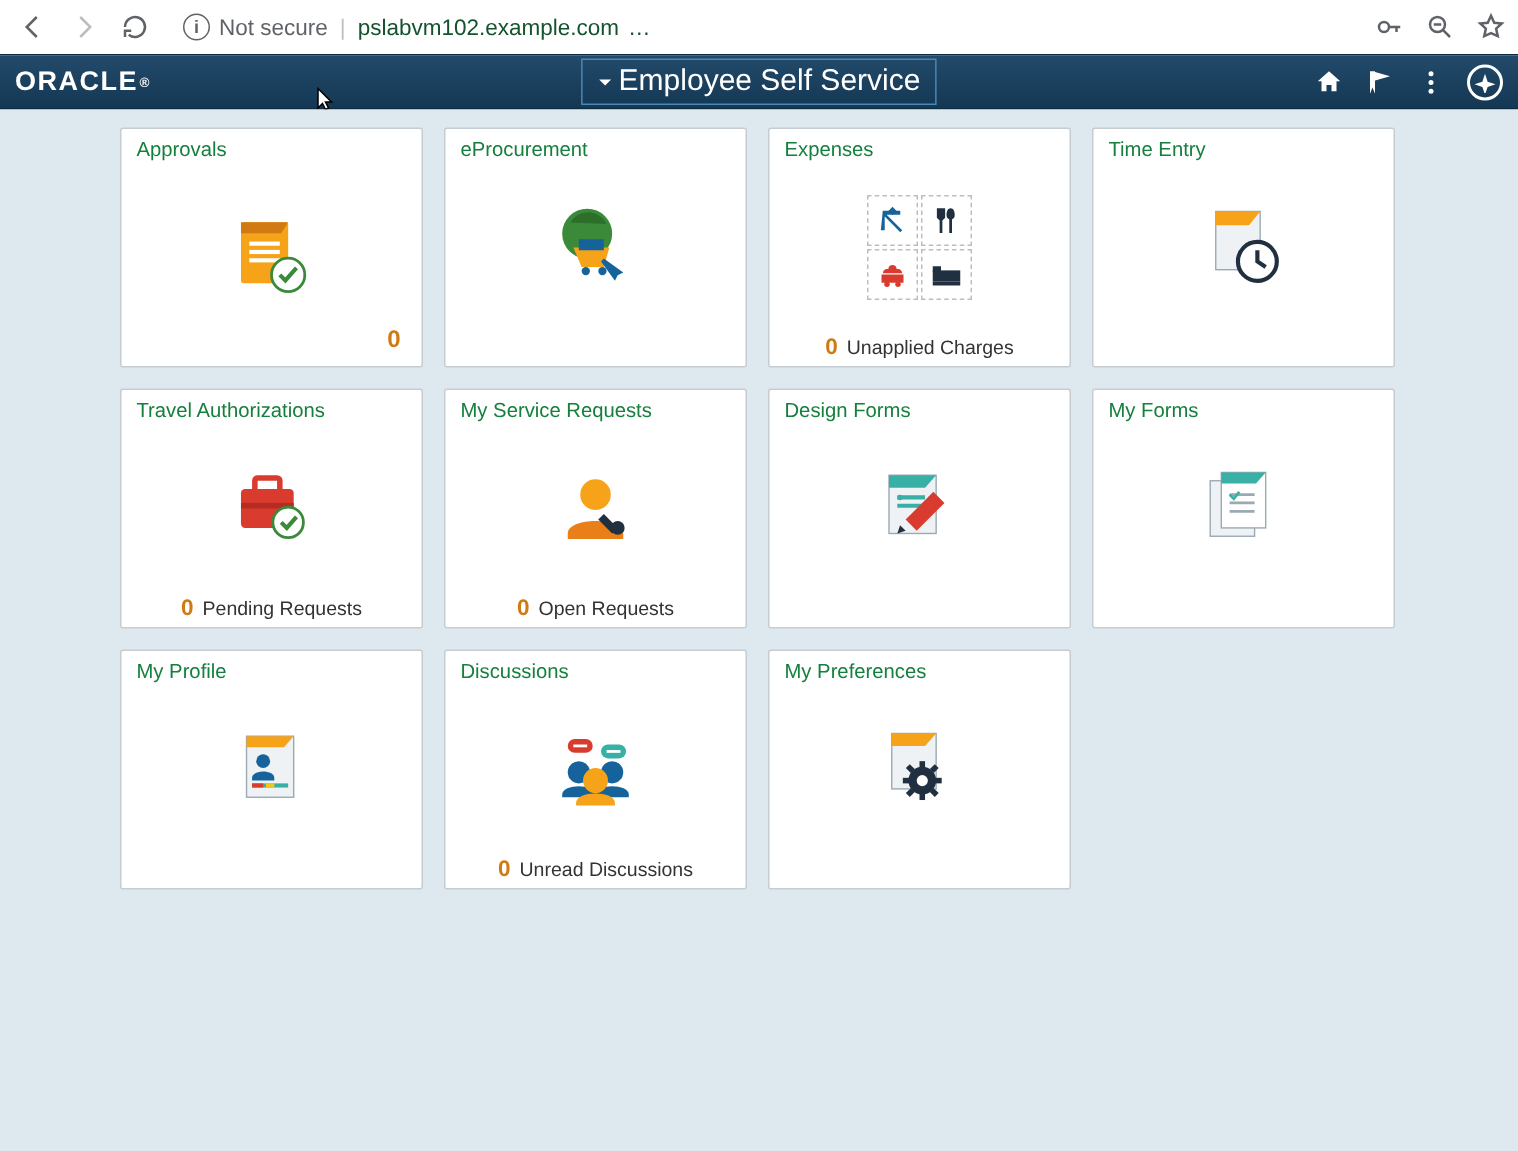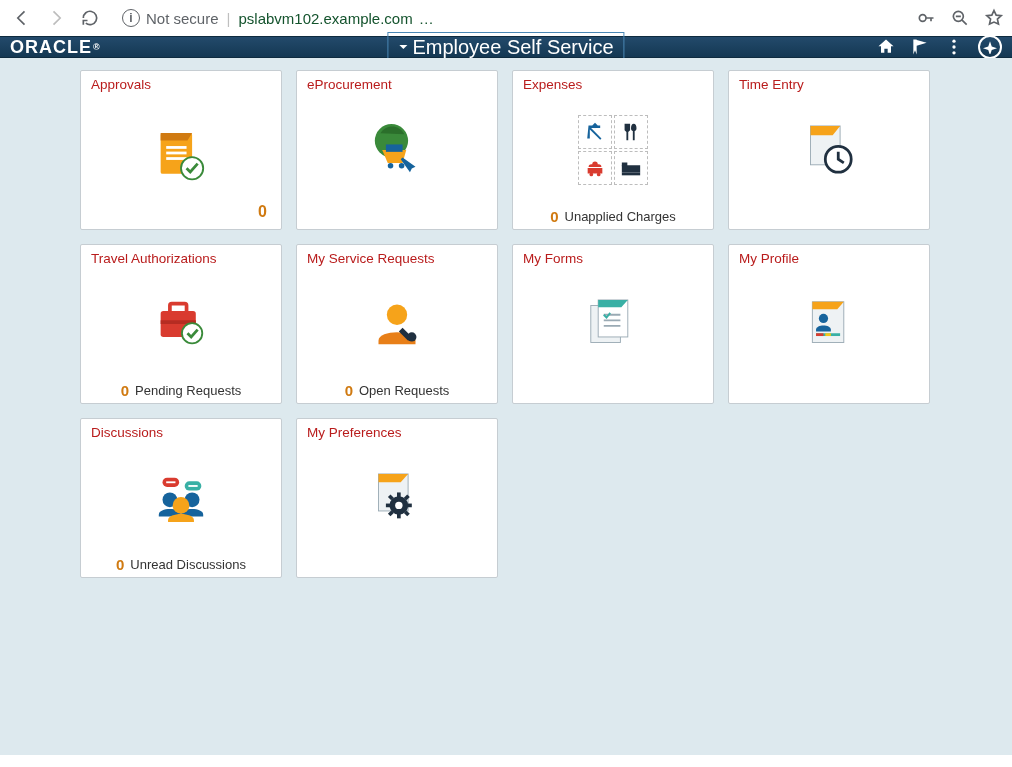--- a/index.html
+++ b/index.html
@@ -39,21 +39,21 @@
     border-radius: 50%; display:inline-flex;align-items:center;justify-content:center;
     font-weight:bold; font-size:12px;
   }
   .omnibox .sep { color:#bfbfbf; margin:0 2px;}
   .omnibox .host { color:#14532d; }
   .right-icons { margin-left:auto; display:flex; gap:14px; color:#5f6368; }
   .right-icons span { font-size:18px; display:inline-flex; }
   .svg-icon { width:20px; height:20px; }
 
   .app-bar {
-    height: 22px;
+    height: 37px;
     background: linear-gradient(#234a6b, #143853);
     border-top: 1px solid #0e2b3f;
     border-bottom: 1px solid #0e2b3f;
     display: flex;
     align-items: center;
     color: #fff;
     padding: 0 10px;
     position: relative;
   }
   .brand {
@@ -103,21 +103,21 @@
     background: #fff;
     border: 1px solid #c6cdd2;
     border-radius: 2px;
     display:flex; flex-direction:column;
     padding: 6px 10px 4px 10px;
     cursor:pointer;
     position:relative;
   }
   .tile-title {
     font-size: 13.5px;
-    color: #b91c1c;
+    color: #15803d;
   }
   .tile-icon {
     flex:1;
     display:flex; align-items:center; justify-content:center;
   }
   .tile-icon svg { width:74px; height:74px; }
   .tile-footer {
     min-height: 18px;
     display:flex; align-items:center; justify-content:center;
     font-size:13px; color:#333; gap:6px;
@@ -334,20 +334,35 @@
       </svg>
     </div>
     <div class="tile-footer">
       <span class="num">0</span>
       <span>Open Requests</span>
     </div>
   </div>
 
 
 
+  <div class="tile">
+    <div class="tile-title">Design Forms</div>
+    <div class="tile-icon">
+      <svg viewBox="0 0 80 80">
+        <rect x="18" y="16" width="34" height="42" fill="#eef2f4" stroke="#9aaab4"></rect>
+        <path d="M18 16h34l-8 9H18z" fill="#39b0a5"></path>
+        <path d="M24 32h20M24 38h20" stroke="#39b0a5" stroke-width="3"></path>
+        <circle cx="26" cy="32" r="2" fill="#39b0a5"></circle>
+          <circle cx="44" cy="38" r="2" fill="#39b0a5"></circle>
+        <path d="M50 28l8 8-20 20-8-8z" fill="#d93b2f"></path>
+        <path d="M30 56l-6 2 2-6z" fill="#203040"></path>
+      </svg>
+    </div>
+    <div class="tile-footer"></div>
+  </div>
 
   <div class="tile">
     <div class="tile-title">My Forms</div>
     <div class="tile-icon">
       <svg viewBox="0 0 80 80">
         <rect x="16" y="20" width="32" height="40" fill="#eef2f4" stroke="#9aaab4"></rect>
         <rect x="24" y="14" width="32" height="40" fill="#fff" stroke="#9aaab4"></rect>
         <path d="M24 14h32l-7 8H24z" fill="#39b0a5"></path>
         <path d="M30 30h18M30 36h18M30 42h18" stroke="#9aaab4" stroke-width="2"></path>
         <path d="M30 30l3 3 4-5" stroke="#39b0a5" stroke-width="2" fill="none"></path>

